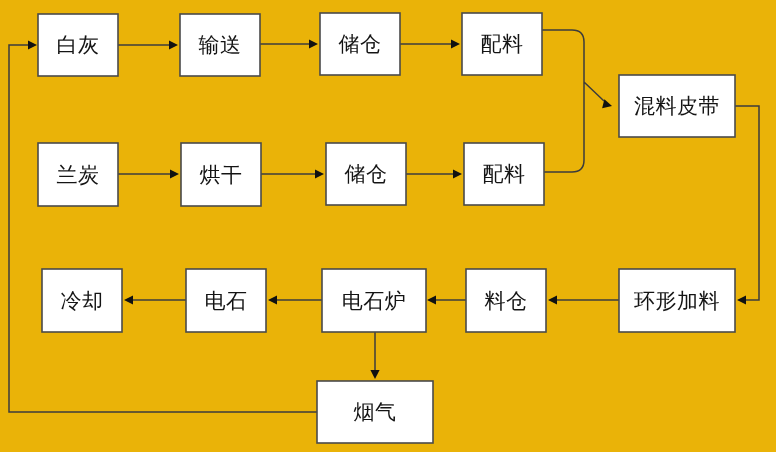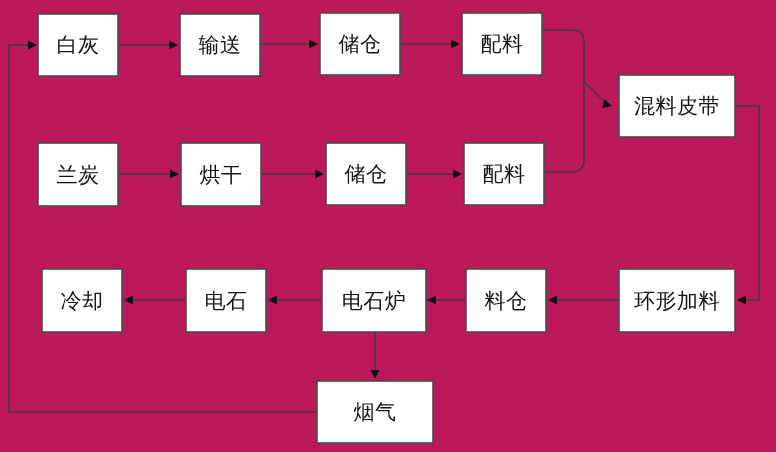--- a/index.html
+++ b/index.html
@@ -4,21 +4,21 @@
 <style>
   html, body {
     margin: 0;
     padding: 0;
     background: #ffffff;
   }
   #canvas {
     position: relative;
     width: 776px;
     height: 452px;
-    background: #be185d;
+    background: #eab308;
     font-family: "DejaVu Sans", "Liberation Sans", sans-serif;
     overflow: hidden;
   }
   #flow-svg {
     position: absolute;
     left: 0;
     top: 0;
     width: 776px;
     height: 452px;
   }

